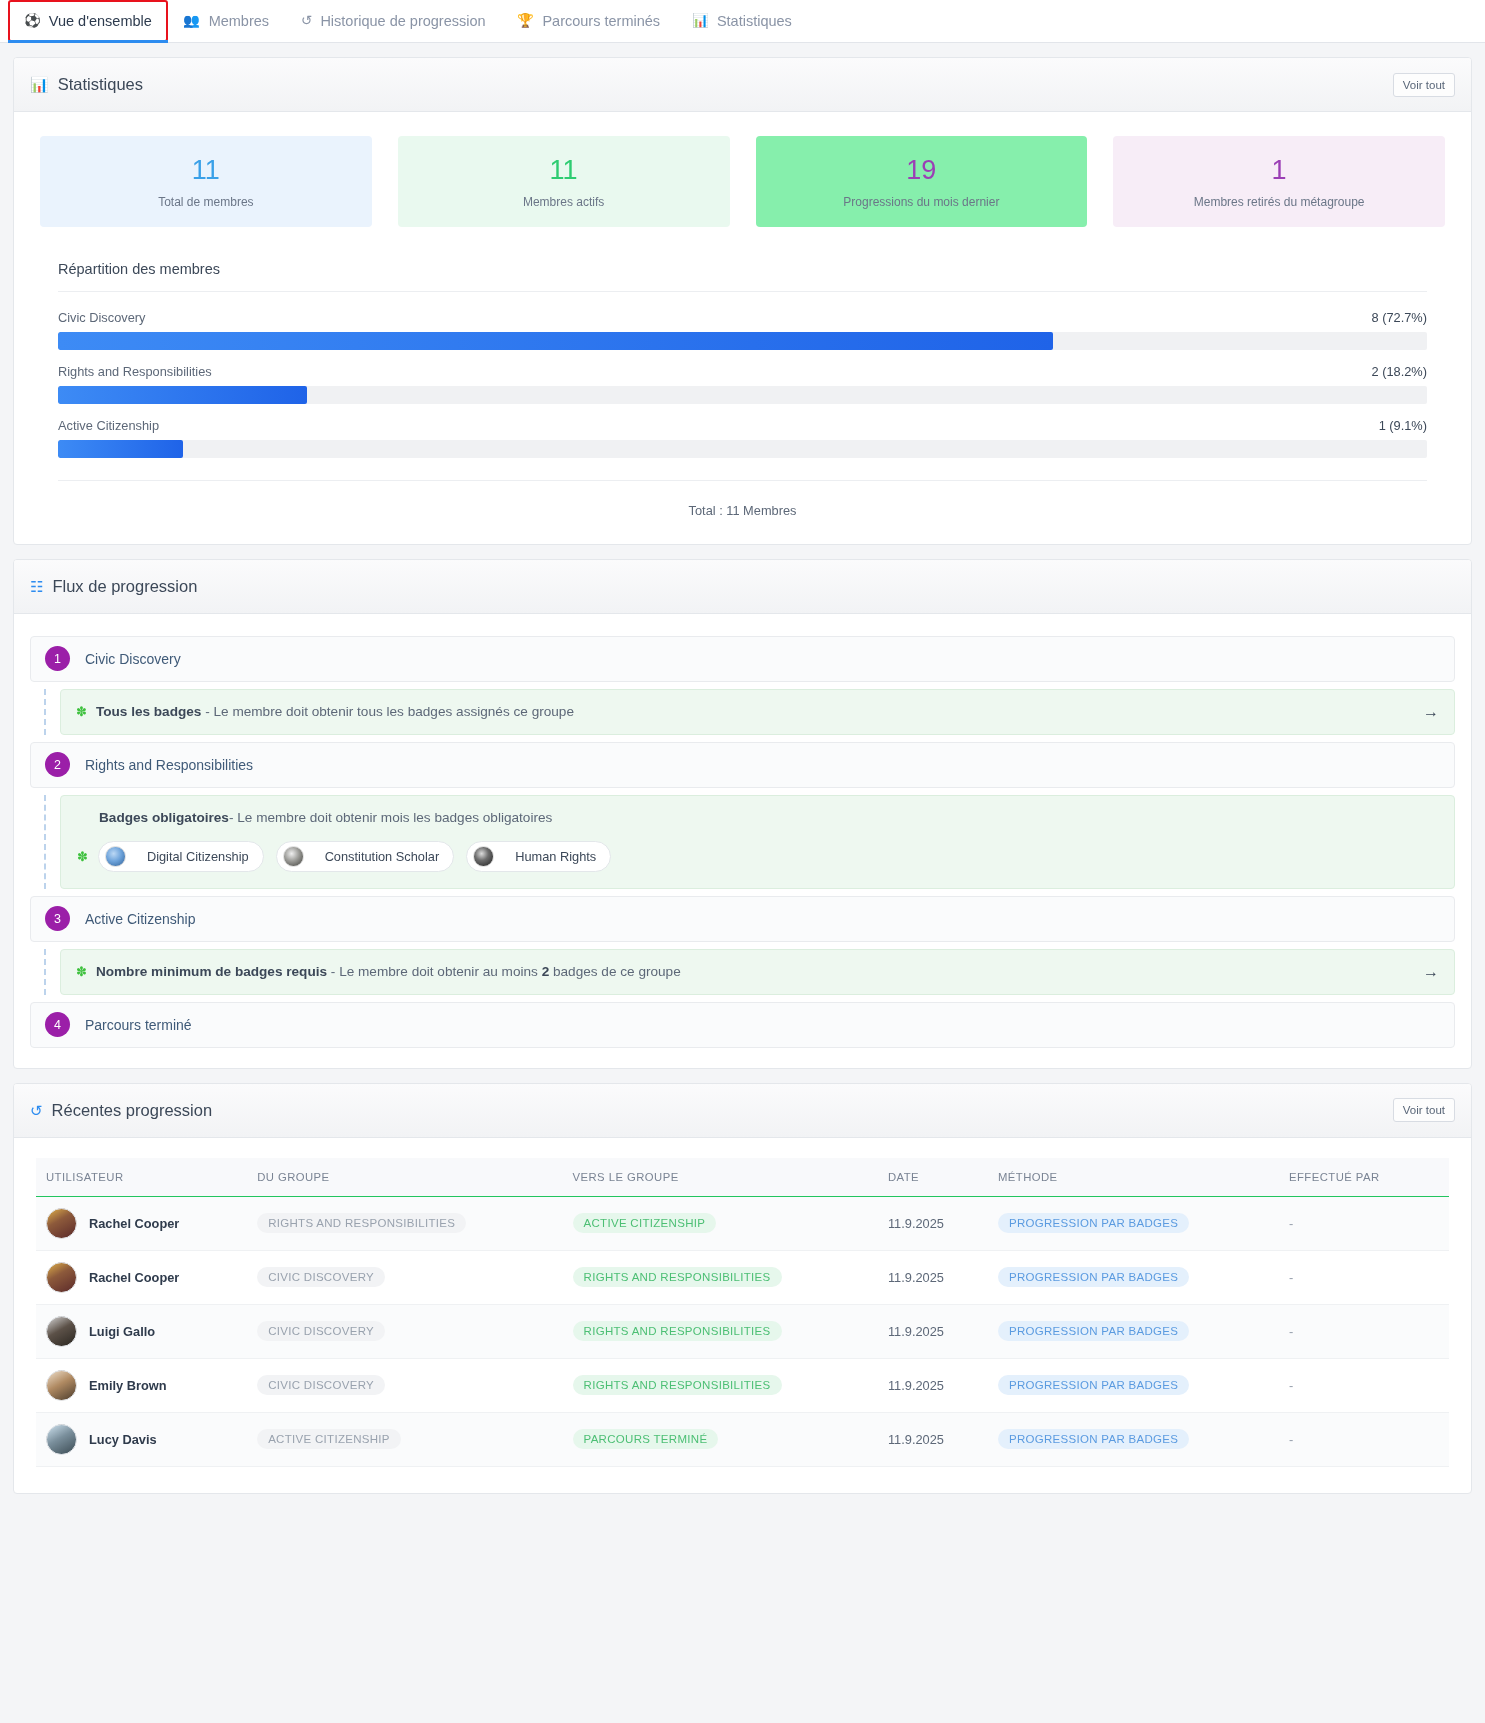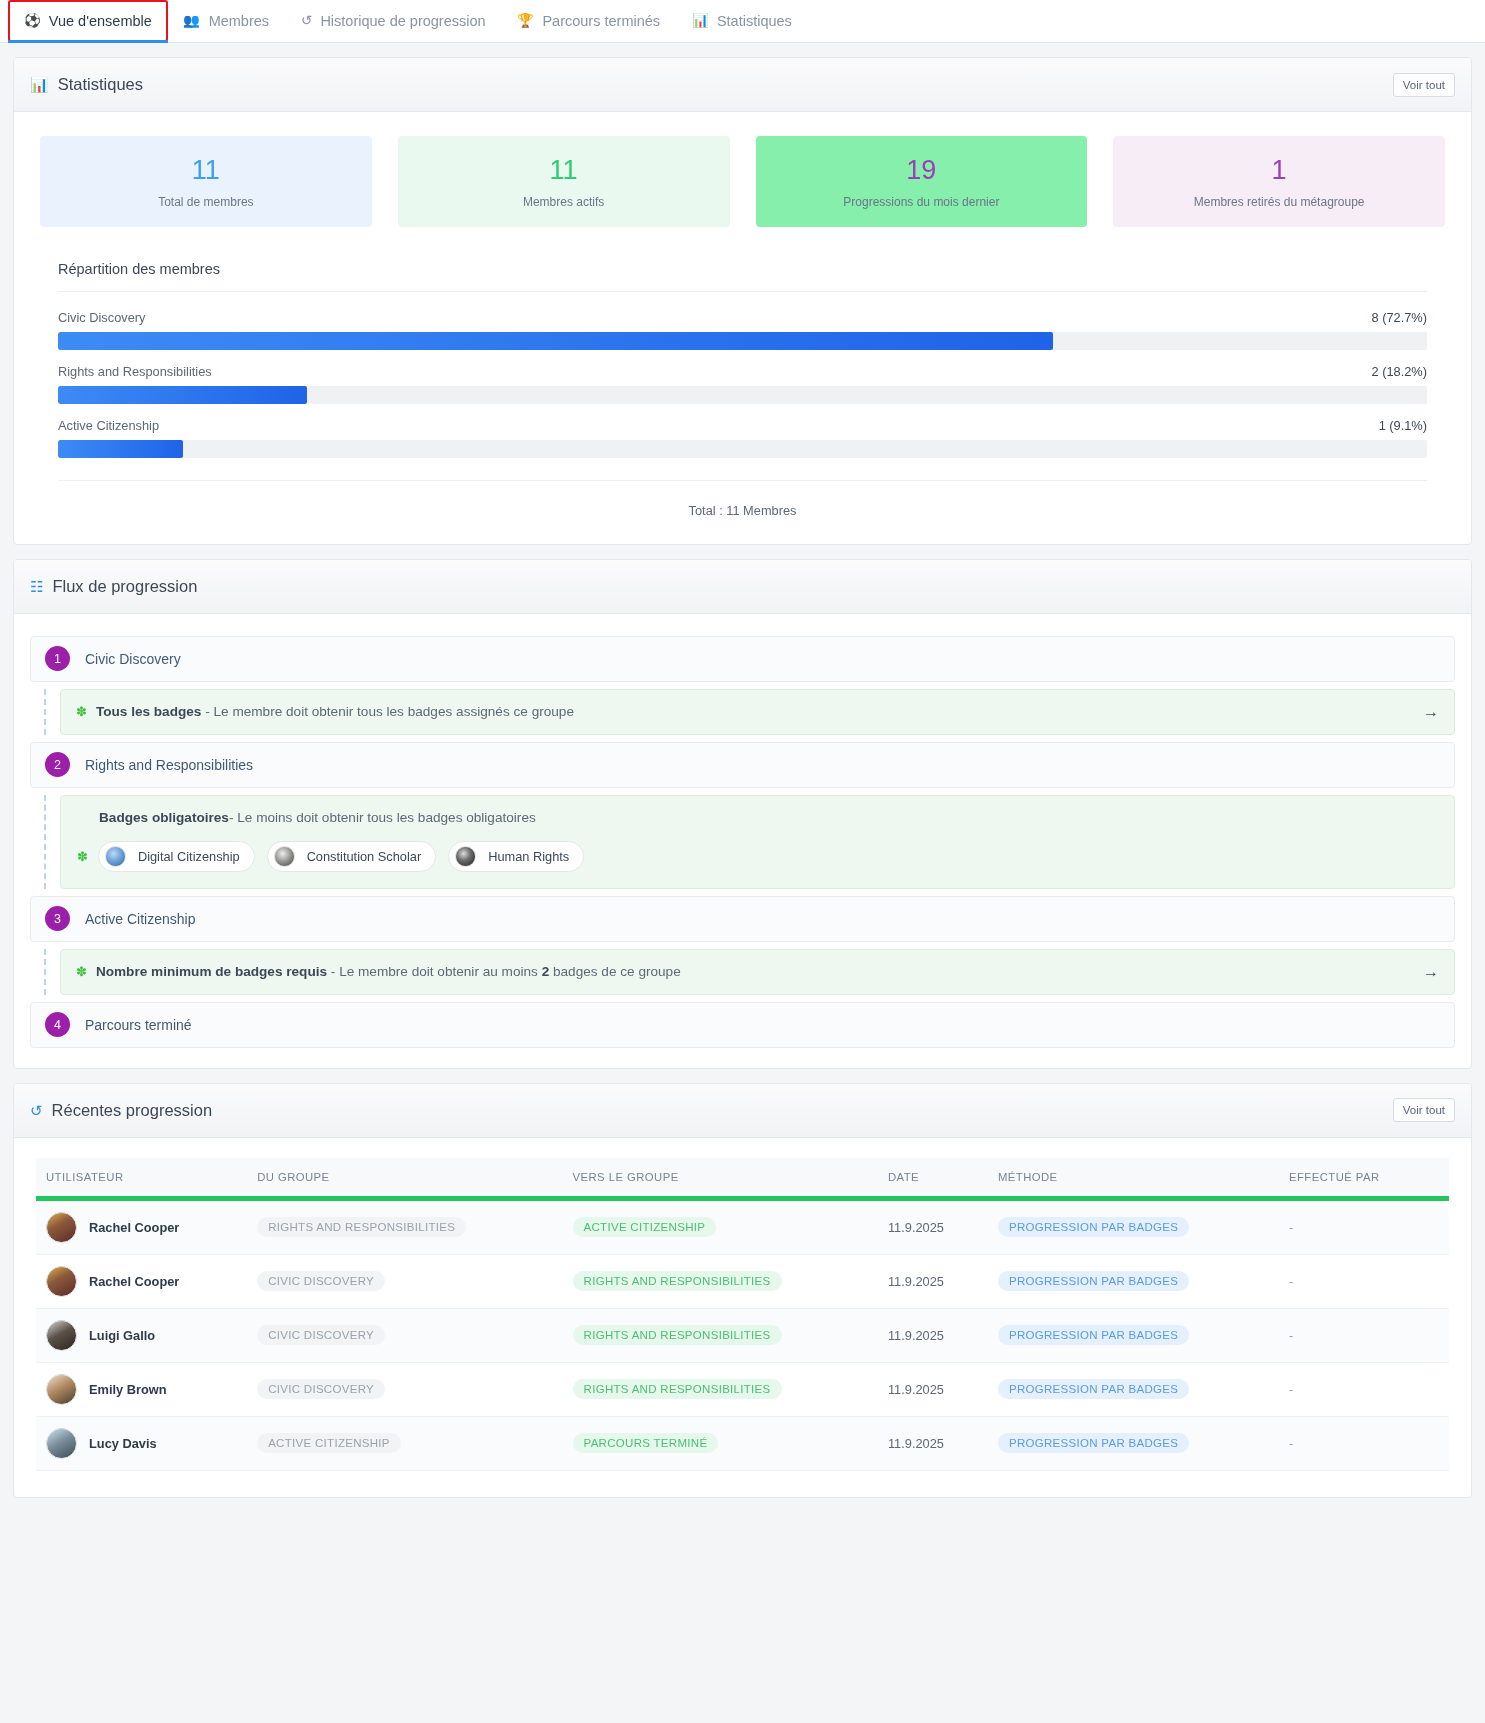--- a/index.html
+++ b/index.html
@@ -180,21 +180,21 @@
   .arrow-right { color: #3c4858; font-size: 16px; line-height: 1; }
 
   .rule-stacked-head { display: flex; align-items: baseline; gap: 0; margin-left: 22px; }
   .badge-line { display: flex; align-items: center; gap: 10px; margin-top: 16px; }
   .badge-pills { display: flex; gap: 12px; flex-wrap: wrap; }
   .badge-pill {
     background: #ffffff;
     border: 1px solid #e3e7ea;
     border-radius: 20px;
     height: 31px;
-    display: flex; align-items: center; gap: 12px;
+    display: flex; align-items: center; gap: 21px;
     padding: 0 14px 0 6px;
     font-size: 12.8px;
     color: #3c4858;
   }
   .badge-img {
     width: 21px; height: 21px; border-radius: 50%;
     flex: 0 0 21px;
     border: 1px solid #ddd;
   }
   .bi-1 { background: radial-gradient(circle at 40% 35%, #bcd8f5 0%, #6fa4db 45%, #2e5f97 100%); }
@@ -206,21 +206,21 @@
   table { width: 100%; border-collapse: collapse; }
   thead th {
     background: #f8f9fb;
     text-align: left;
     font-size: 11.3px;
     font-weight: 400;
     letter-spacing: 0.45px;
     color: #7a8494;
     padding: 13px 10px;
     text-transform: uppercase;
-    border-bottom: 5px solid #22c55e;
+    border-bottom: 1px solid #22c55e;
   }
   tbody td {
     padding: 11px 10px;
     border-bottom: 1px solid #eff1f3;
     font-size: 12.8px;
     color: #5d6878;
     vertical-align: middle;
   }
   tbody tr:nth-child(odd) { background: #fafbfc; }
   .user-cell { display: flex; align-items: center; gap: 12px; }
@@ -375,21 +375,21 @@
       <span class="step-label">Rights and Responsibilities</span>
     </div>
 
     <div class="flow-rule-row">
       <div class="flow-connector">
           <i></i>
         </div>
       <div class="rule-card stacked">
         <div class="rule-stacked-head">
           <b class="rule-strong">Badges obligatoires</b>
-            <span> - Le moins doit obtenir tous les badges obligatoires</span>
+            <span> - Le membre doit obtenir mois les badges obligatoires</span>
         </div>
         <div class="badge-line">
           <span class="asterisk">✽</span>
           <div class="badge-pills">
             <div class="badge-pill">
               <span class="badge-img bi-1"></span>
               <span>Digital Citizenship</span>
             </div>
             <div class="badge-pill">
               <span class="badge-img bi-2"></span>

